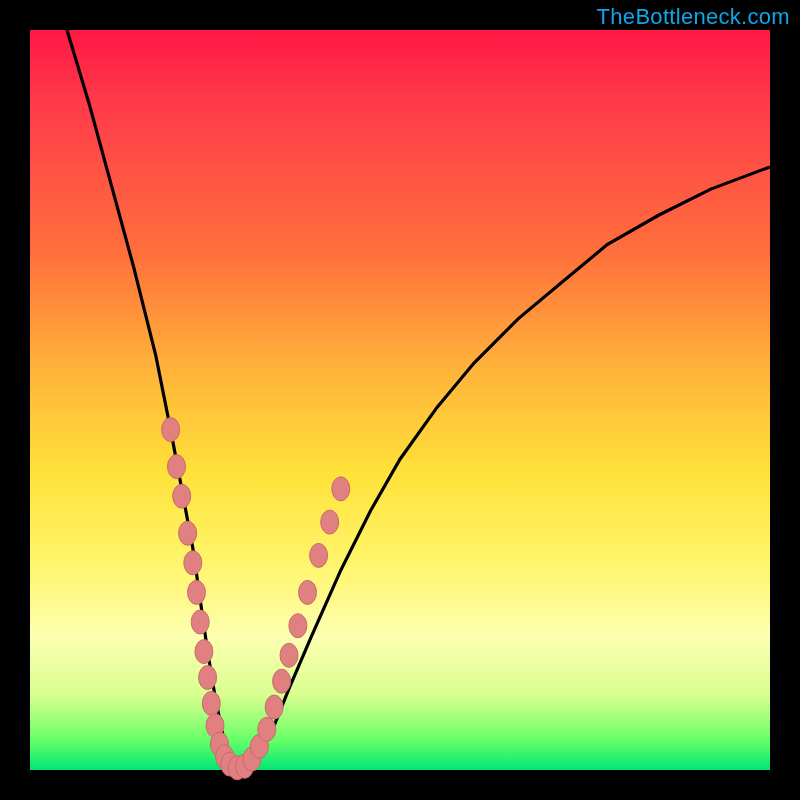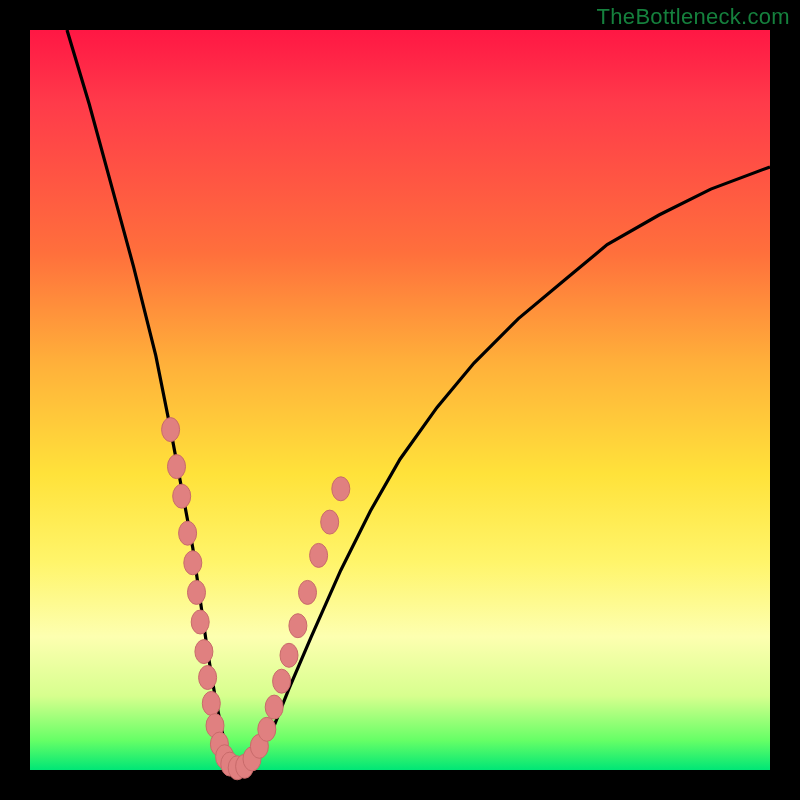--- a/index.html
+++ b/index.html
@@ -37,21 +37,21 @@
       #fdffb0 82%,
       #d7ff8e 90%,
       #66ff66 96%,
       #00e676 100%
     );
   }
   .watermark {
     position: absolute;
     top: 4px;
     right: 10px;
-    color: #15803d;
+    color: #0ea5e9;
     font-size: 22px;
     font-weight: 500;
     letter-spacing: 0.3px;
     user-select: none;
   }
   svg.curve {
     position: absolute;
     left: 0;
     top: 0;
     width: 740px;

